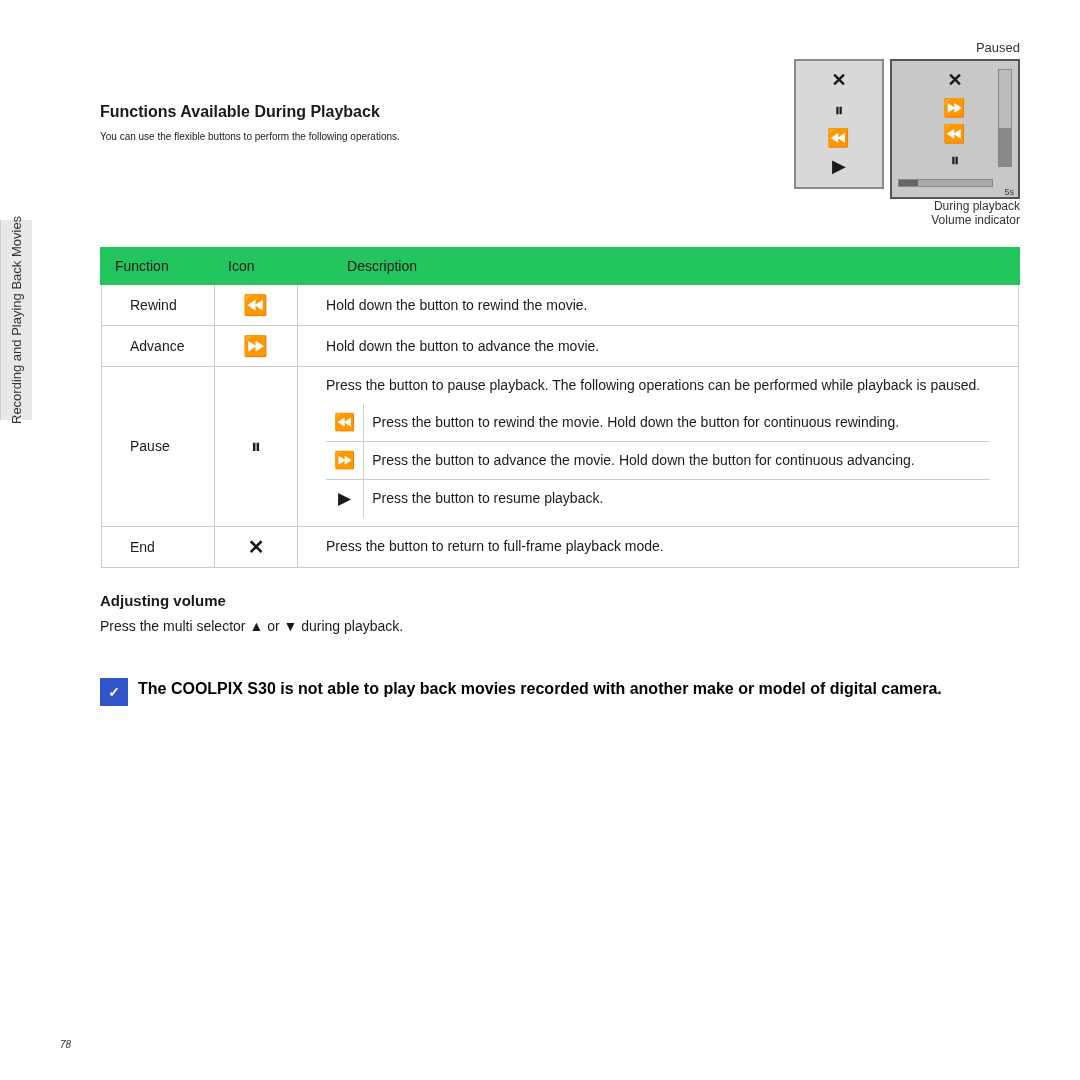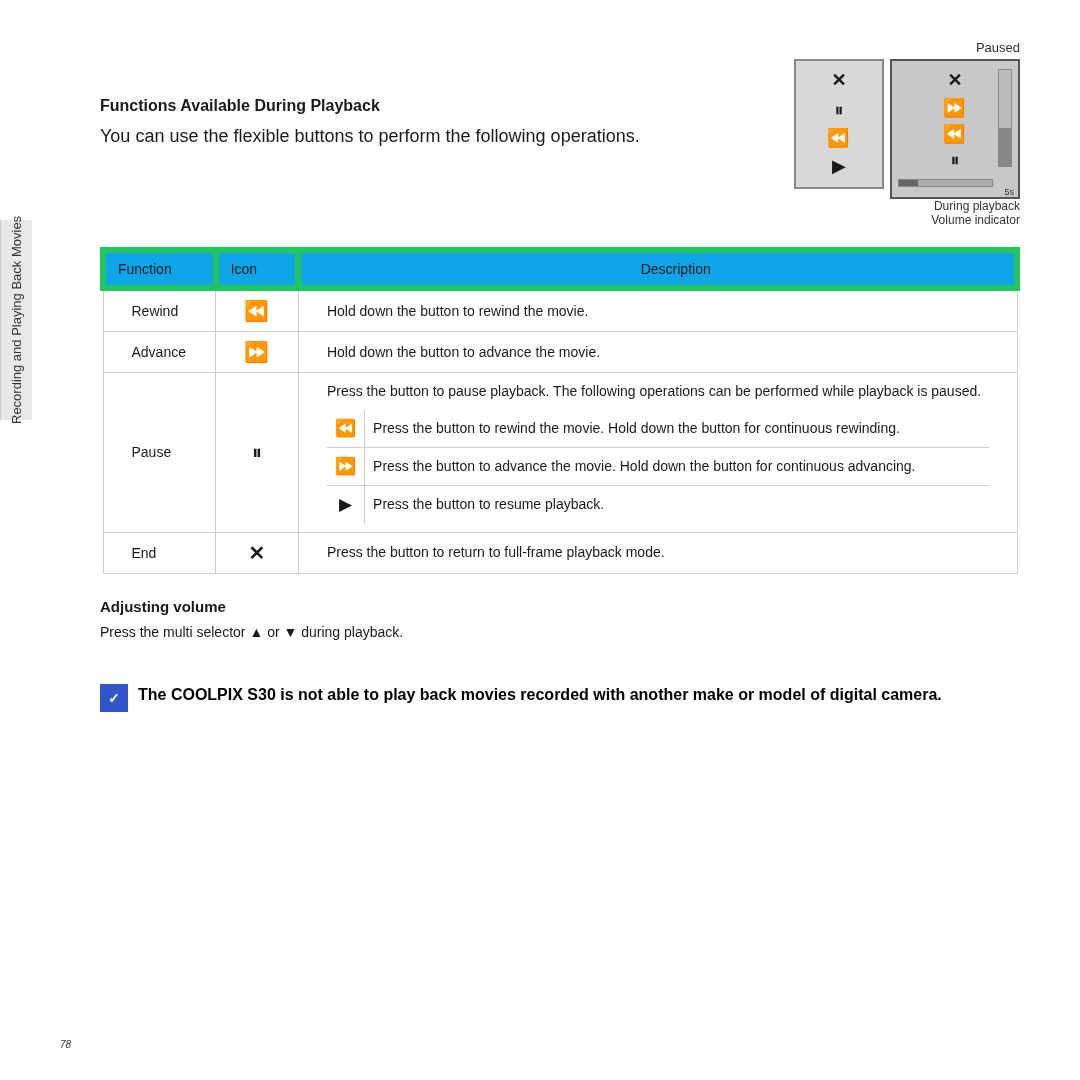--- a/index.html
+++ b/index.html
@@ -48,21 +48,21 @@
     }
 
     
     .section-title {
       font-size: 16px;
       font-weight: bold;
       margin-bottom: 8px;
     }
 
     .section-description {
-      font-size: 18px;
+      font-size: 10px;
       margin-bottom: 20px;
       line-height: 1.5;
     }
 
     
     .top-area {
       display: flex;
       align-items: center;
       margin-bottom: 20px;
       gap: 48px;
@@ -193,29 +193,28 @@
 
     
     .function-table {
       width: 100%;
       border-collapse: collapse;
       margin-bottom: 24px;
       font-size: 14px;
     }
 
     .function-table th {
-      background: #0ea5e9;
-      border: 6px solid #22c55e;
+      background: #22c55e;
+      border: 3px solid #22c55e;
       padding: 8px 12px;
       text-align: left;
       font-weight: normal;
     }
 
     .function-table th.desc-header {
-      text-align: center;
       padding-left: 48px;
     }
 
     .function-table td {
       border: 1px solid #ccc;
       padding: 8px 28px;
       vertical-align: middle;
     }
 
     .function-table td.func-col {

